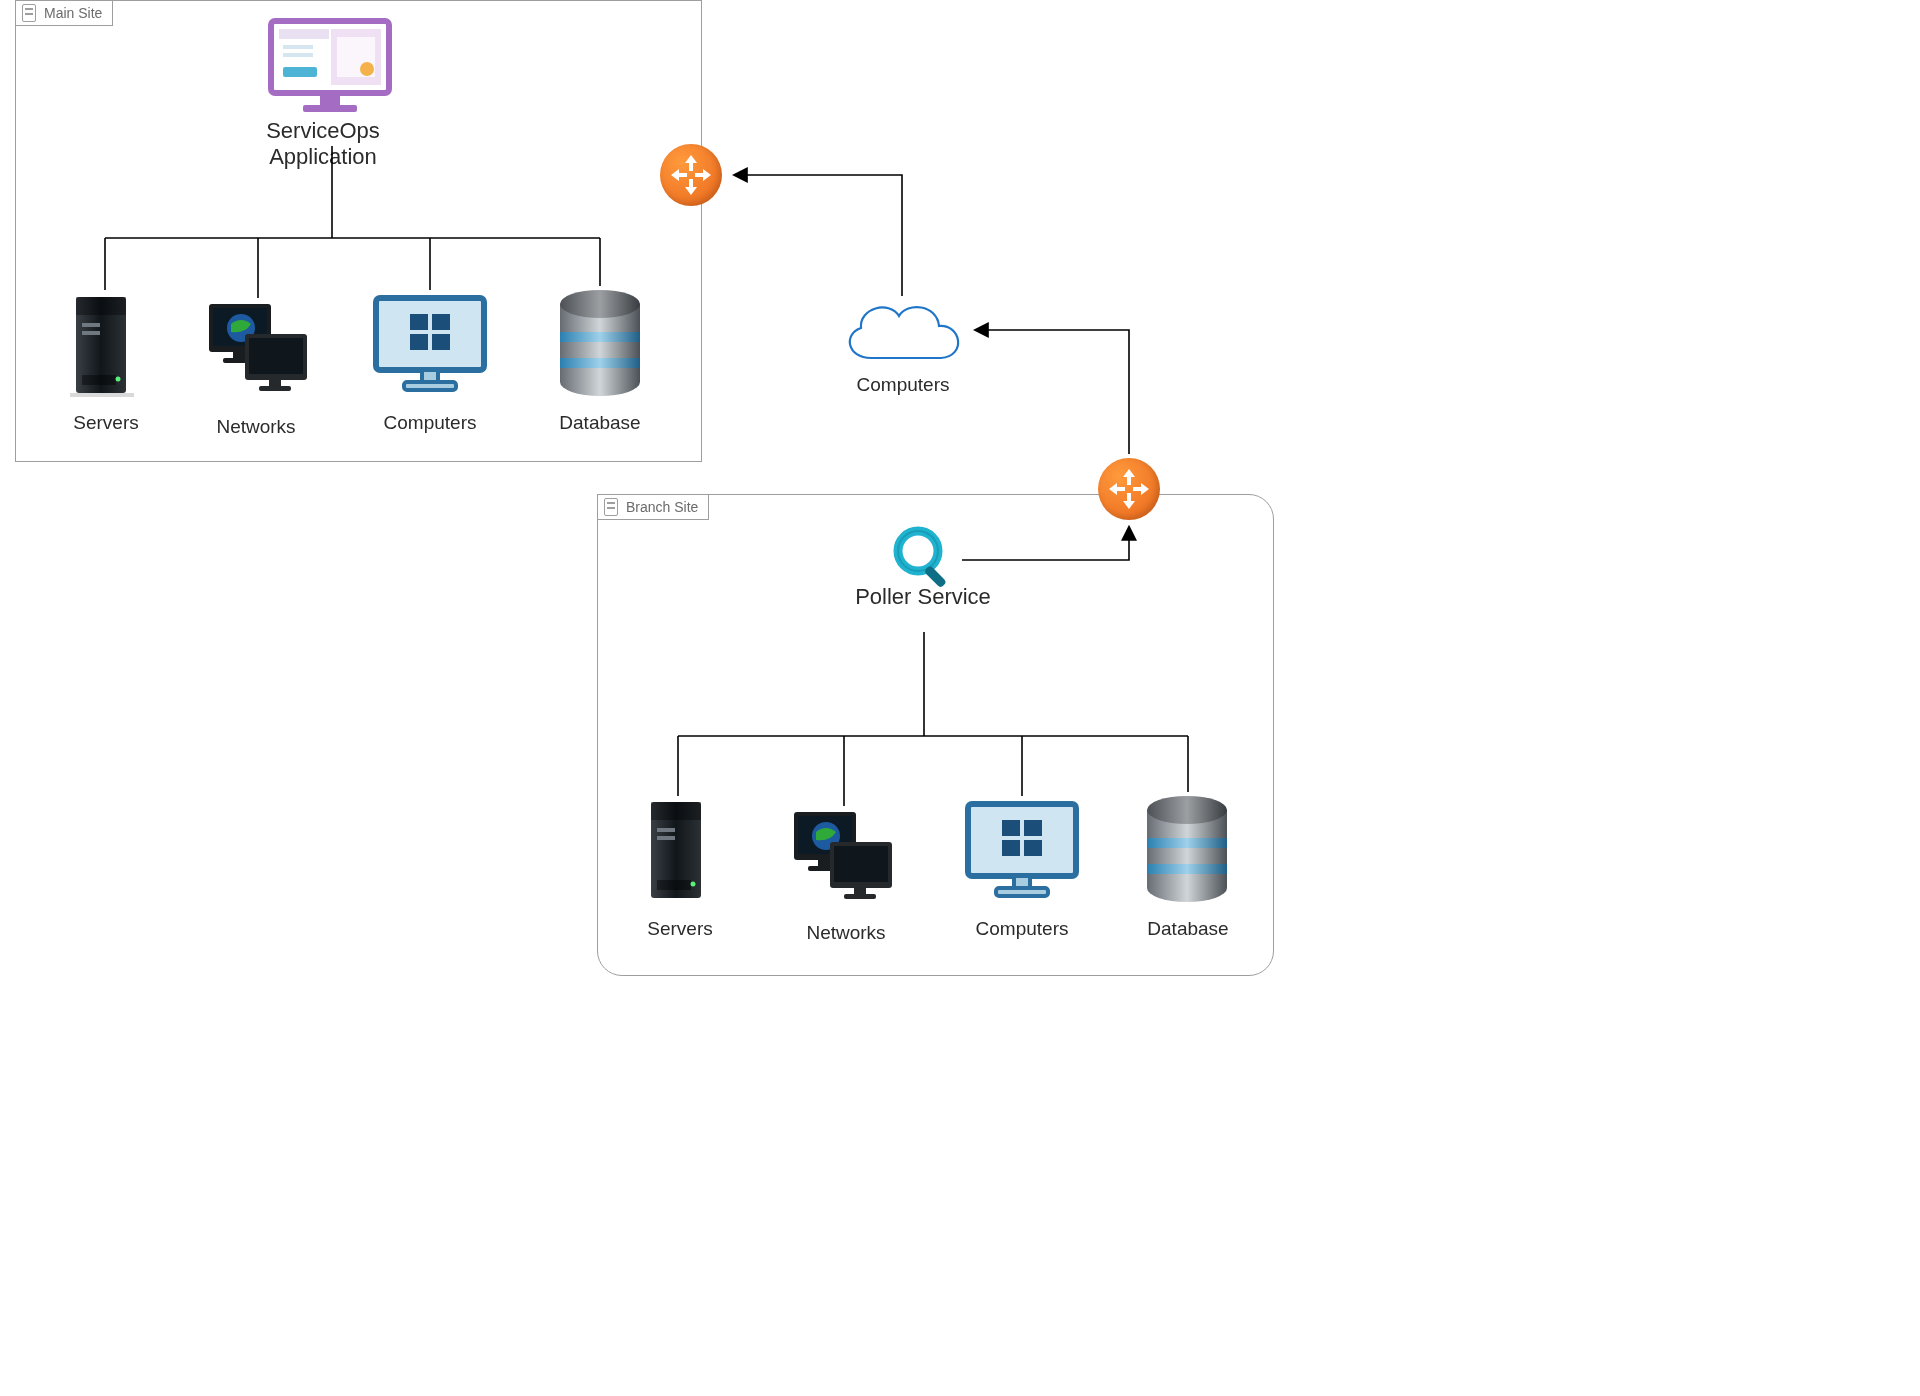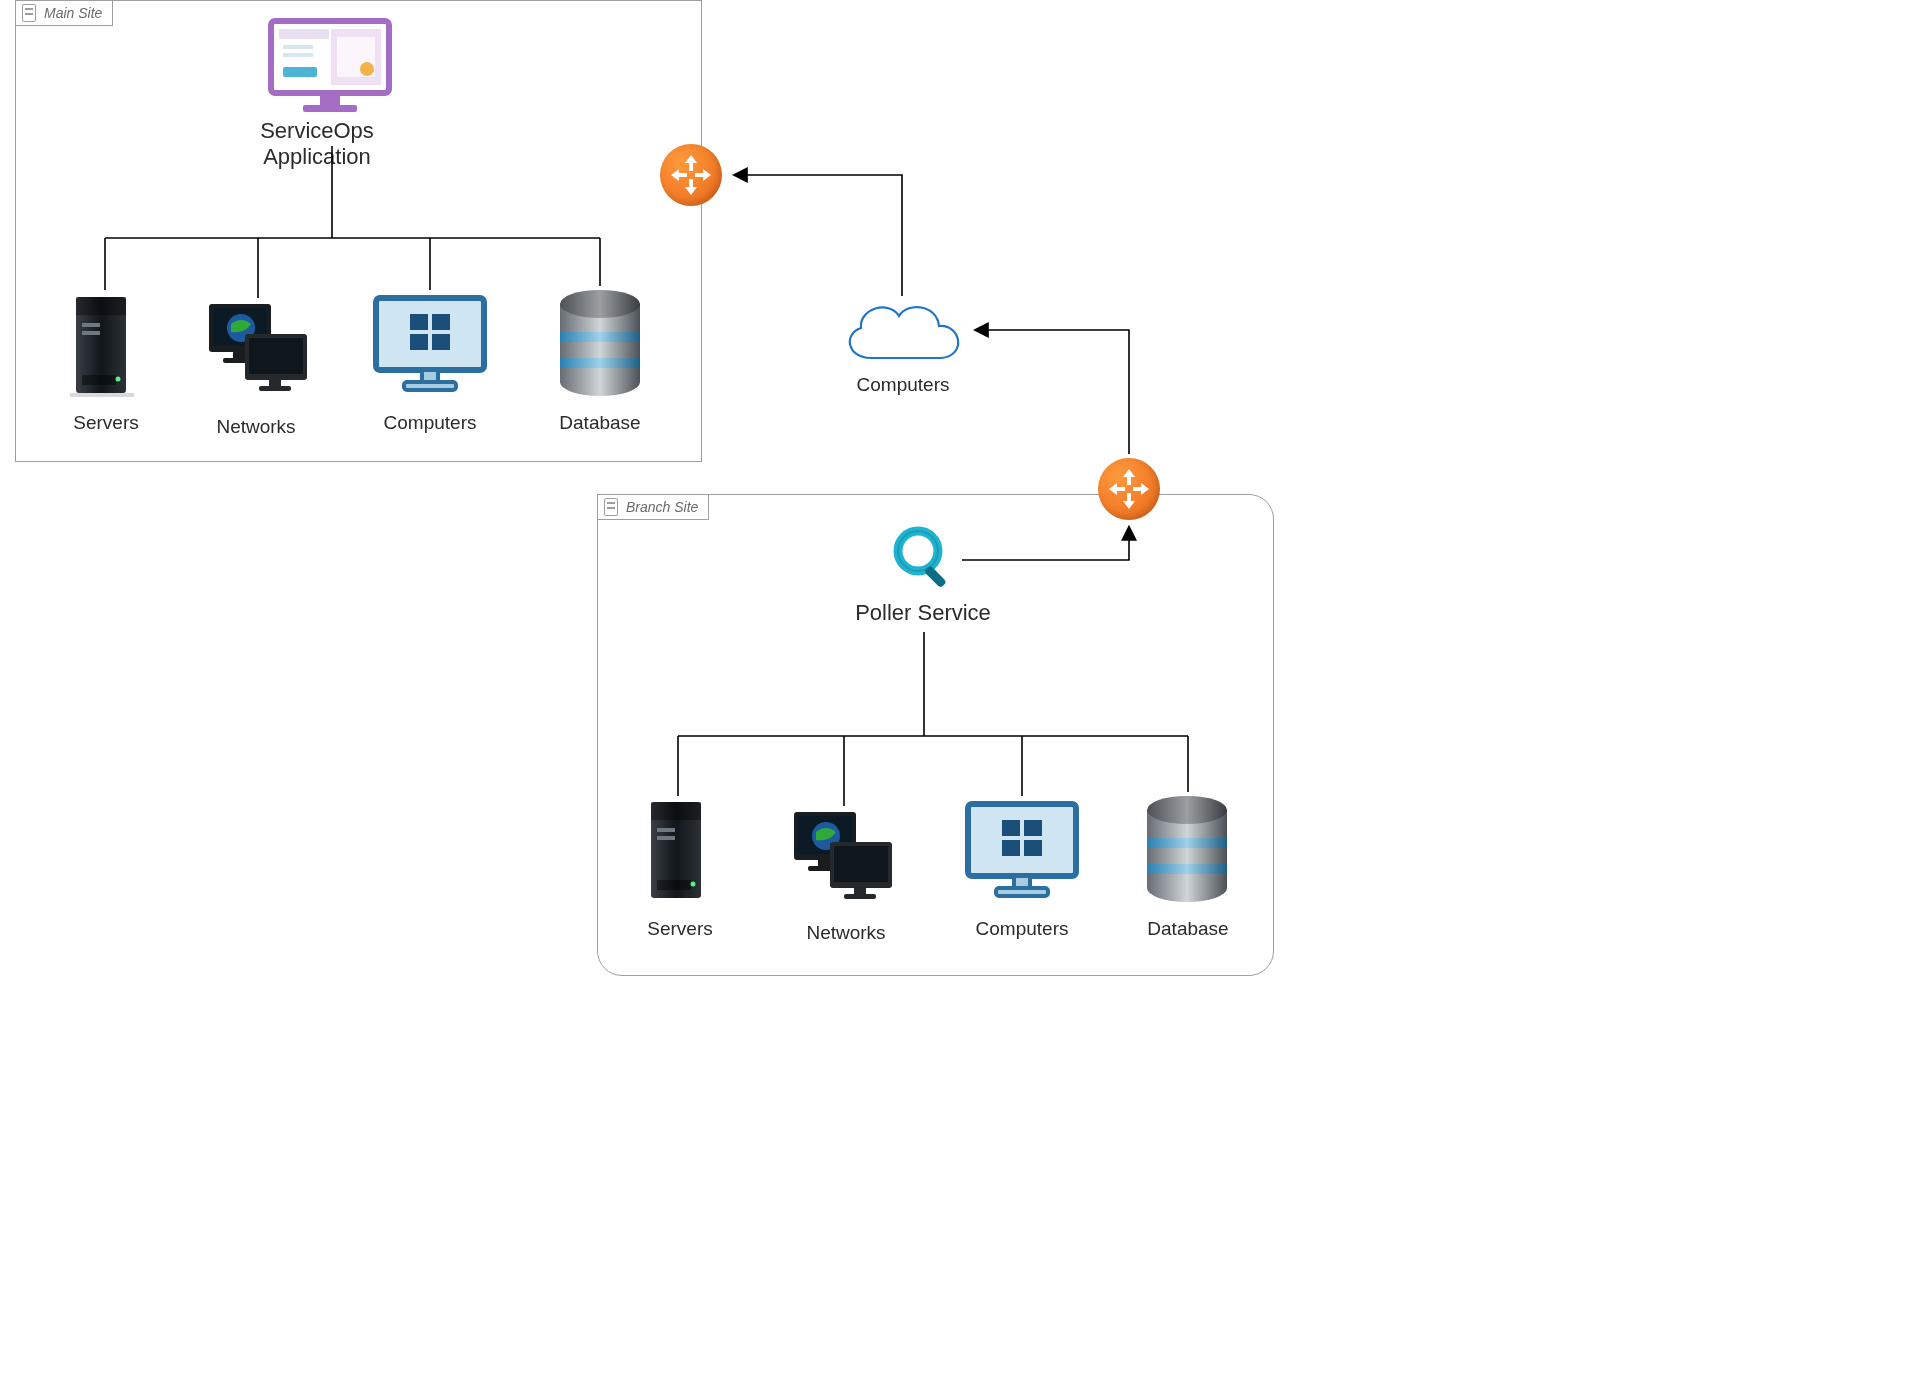--- a/index.html
+++ b/index.html
@@ -30,21 +30,20 @@
     left: -1px;
     height: 26px;
     display: flex;
     align-items: center;
     padding: 0 10px 0 6px;
     border: 1px solid #9e9e9e;
     background: #ffffff;
     font-size: 14px;
     color: #6b6b6b;
     box-sizing: border-box;
-    font-style: italic;
   }
   .site-tab .tab-icon {
     width: 14px;
     height: 18px;
     border: 1.5px solid #9e9e9e;
     border-radius: 2px;
     margin-right: 8px;
     position: relative;
     box-sizing: border-box;
   }
@@ -125,21 +124,21 @@
       <rect x="14" y="14" width="50" height="56" fill="#ffffff"></rect>
       <rect x="14" y="14" width="50" height="10" fill="#e9e1f2"></rect>
       <rect x="18" y="30" width="30" height="4" fill="#d6e6f0"></rect>
       <rect x="18" y="38" width="30" height="4" fill="#d6e6f0"></rect>
       <rect x="18" y="52" width="34" height="10" rx="2" fill="#4db4d6"></rect>
       <rect x="66" y="14" width="50" height="56" fill="#efe0f3"></rect>
       <rect x="72" y="22" width="38" height="40" fill="#ffffff" opacity="0.7"></rect>
       <circle cx="102" cy="54" r="7" fill="#f5b24a"></circle>
     </svg>
   </div>
-  <div class="node-label big" style="left:207px; top:118px; width:220px;">ServiceOps Application</div>
+  <div class="node-label big" style="left:213px; top:118px; width:220px;">ServiceOps Application</div>
 
   <div class="icon" style="left:70px; top:293px;">
     <svg width="80" height="105" viewBox="0 0 80 105">
       <defs>
         <linearGradient id="srvG" x1="0" x2="1">
           <stop offset="0" stop-color="#3a3f45"></stop>
             <stop offset="0.5" stop-color="#11161b"></stop>
             <stop offset="1" stop-color="#2c3136"></stop>
         </linearGradient>
       </defs>
@@ -215,21 +214,21 @@
     </div>
   </div>
 
   <div class="icon" style="left:890px; top:523px;">
     <svg width="70" height="70" viewBox="0 0 70 70">
       <circle cx="28" cy="28" r="20" fill="none" stroke="#1fb3cf" stroke-width="9"></circle>
       <circle cx="28" cy="28" r="20" fill="none" stroke="#0e7e97" stroke-width="2" opacity="0.4"></circle>
       <rect x="40" y="42" width="24" height="9" rx="4" transform="rotate(45 40 42)" fill="#0e6e86"></rect>
     </svg>
   </div>
-  <div class="node-label big" style="left:833px; top:600px; width:180px;">Poller Service</div>
+  <div class="node-label big" style="left:833px; top:584px; width:180px;">Poller Service</div>
 
   <div class="icon" style="left:645px; top:798px;">
     <svg width="80" height="105" viewBox="0 0 80 105">
       <rect x="6" y="4" width="50" height="96" rx="3" fill="url(#srvG)"></rect>
       <rect x="6" y="4" width="50" height="18" fill="#000000" opacity="0.35"></rect>
       <rect x="12" y="30" width="18" height="4" fill="#6f7880"></rect>
       <rect x="12" y="38" width="18" height="4" fill="#6f7880"></rect>
       <rect x="12" y="82" width="34" height="10" fill="#000" opacity="0.4"></rect>
       <circle cx="48" cy="86" r="2.5" fill="#5af07a"></circle>
     </svg>

